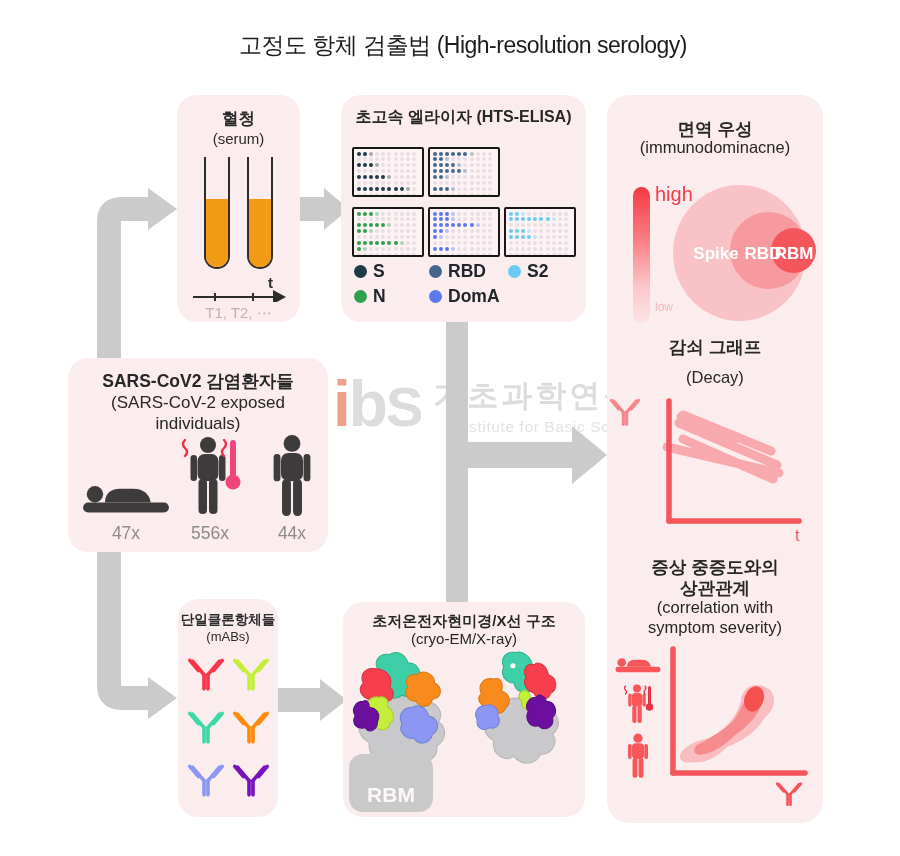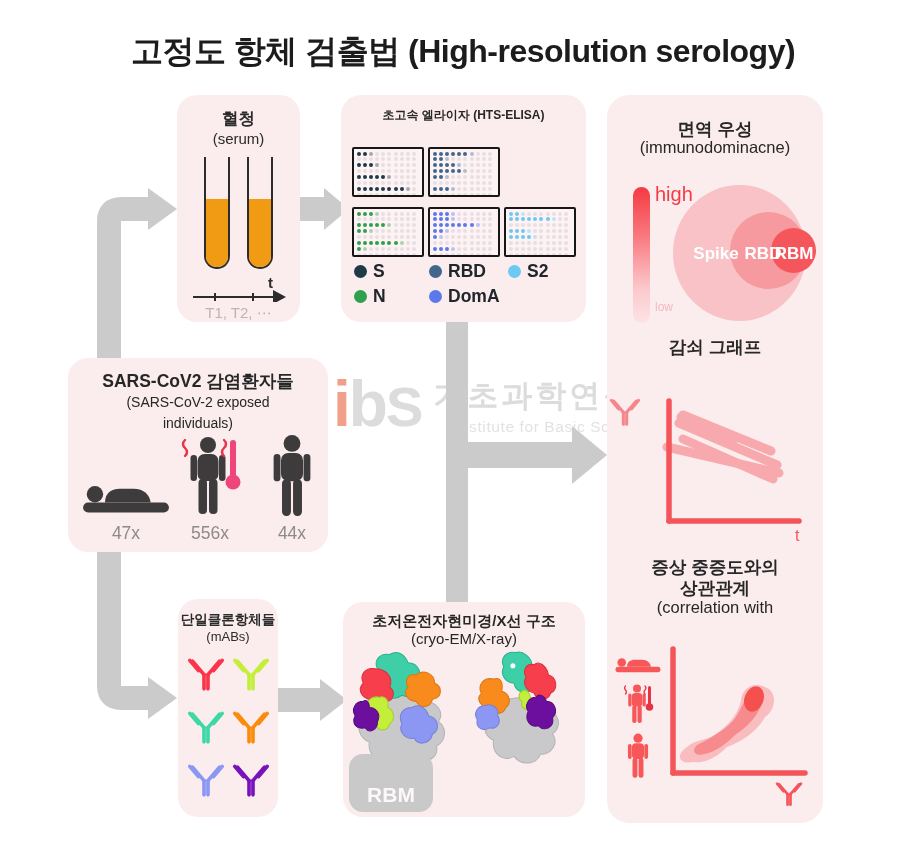--- a/index.html
+++ b/index.html
@@ -13,21 +13,21 @@
   .ctr { text-align: center; }
 
   
   .watermark { z-index: 0; }
   #connectors { position:absolute; inset:0; z-index: 1; }
   .panel { position: absolute; background: var(--panel-bg,#fbecee); border-radius: 20px; z-index: 2; }
   .fig-title { z-index: 3; }
 
   .fig-title {
     position: absolute; left: 26px; top: 30px; width: 874px; text-align: center;
-    font-size: 32px; font-weight: 700; color: #1c1c1c; letter-spacing: -0.5px;
+    font-size: 23px; font-weight: 400; color: #1c1c1c; letter-spacing: -0.5px;
   }
 
   
   .watermark { position: absolute; left: 333px; top: 372px; display: flex; align-items: center; gap: 12px; }
   .wm-logo { font-weight: 700; font-size: 64px; line-height: 64px; letter-spacing: -2px; color: var(--wm-gray,#dcdcdc); }
   .wm-i { color: var(--wm-salmon,#f0a089); font-style: normal; }
   .wm-s { font-size: 56px; }
   .wm-kr { font-size: 31px; font-weight: 700; letter-spacing: 3px; color: var(--wm-gray,#dcdcdc); }
   .wm-en { font-size: 15.5px; letter-spacing: 0.6px; color: #e2e2e2; margin-top: 1px; text-align:center; }
 
@@ -35,34 +35,34 @@
   #serum-panel { left:177px; top:95px; width:123px; height:227px; display:flex; flex-direction:column; align-items:center; padding-top:13px; }
   .p-title-kr { font-size: 16.5px; font-weight: 700; color:#2b2b2b; }
   .p-title-en { font-size: 15px; font-weight: 400; color:#2b2b2b; }
   .tubes { display:flex; gap:17px; margin-top:10px; }
   .tube { position:relative; width:26px; height:112px; border-left:2.5px solid #2c2c2c; border-right:2.5px solid #2c2c2c; border-bottom:2.5px solid #2c2c2c; border-radius:0 0 13px 13px; }
   .tube-fill { position:absolute; left:0; right:0; bottom:0; height:68px; background: var(--serum-fill,#f09b13); border-radius:0 0 10px 10px; }
   .serum-tn { margin-top:2px; font-size:15px; color:#bdb3b6; }
 
   
   #elisa-panel { left:341px; top:95px; width:245px; height:227px; }
-  #elisa-title { top:12px; left:0; width:100%; font-size:12px; font-weight:650; }
+  #elisa-title { top:12px; left:0; width:100%; font-size:16px; font-weight:650; }
   .plate { position:absolute; width:72px; height:50px; border:2.3px solid #171717; background: var(--plate-bg,#fdf3f4); border-radius:2px; padding:2.5px 3px; overflow:hidden; }
   .dotrow { display:flex; gap:2.1px; margin-bottom:1.9px; }
   .dot { width:4px; height:4px; border-radius:50%; background: var(--plate-dot,#e9dee1); flex:none; }
   #elisa-legend { position:absolute; left:13px; top:164px; display:grid; grid-template-columns:75px 79px 62px; grid-auto-rows:25px; }
   .leg-item { display:flex; align-items:center; gap:6px; }
   .leg-dot { width:13px; height:13px; border-radius:50%; flex:none; }
   .leg-label { font-size:17.5px; font-weight:600; color:#20262b; }
 
   
   #patients-panel { left:68px; top:358px; width:260px; height:194px; padding-top:13px; }
   #patients-panel .pt { width:100%; text-align:center; line-height:21px; }
   .pt-kr { font-size:17.5px; font-weight:700; }
-  .pt-en { font-size:14px; }
+  .pt-en { font-size:17px; }
   .pgroup { position:absolute; bottom:8px; height:112px; display:flex; flex-direction:column; justify-content:flex-end; align-items:center; }
   .pcount { font-size:17.5px; color: var(--count-gray,#8e8a8b); margin-top:5px; }
 
   
   #mabs-panel { left:178px; top:599px; width:100px; height:218px; display:flex; flex-direction:column; align-items:center; padding-top:12px; }
   #mabs-panel .p-title-kr { font-size:13.5px; }
   #mabs-panel .p-title-en { font-size:13px; }
   #mabs-grid { display:grid; grid-template-columns:38px 38px; gap:13px 7px; margin-top:9px; }
 
   
@@ -789,20 +789,21 @@
     <div class="abs" id="circle-group">
       <div class="abs" id="circle-spike"></div>
       <div class="abs" id="circle-rbd"></div>
       <div class="abs" id="circle-rbm"></div>
       <div class="circle-label" id="spike-label">Spike</div>
       <div class="circle-label" id="rbd-label">RBD</div>
       <div class="circle-label" id="rbm-label2">RBM</div>
     </div>
 
     <div class="abs ctr sec-t1" style="top:240px">감쇠 그래프</div>
+    <div class="abs ctr sec-t2" style="top:273px">(Decay)</div>
     <svg class="abs" style="left:18px; top:298px" width="186" height="152">
       <g id="decay-lines" stroke="var(--decay-line,#f7999e)" stroke-width="9" stroke-linecap="round" opacity="0.8">
           <line x1="58" y1="22" x2="146" y2="58"></line>
           <line x1="54" y1="30" x2="152" y2="72"></line>
           <line x1="58" y1="46" x2="148" y2="86"></line>
           <line x1="42" y1="54" x2="154" y2="80"></line>
           <line x1="56" y1="24" x2="108" y2="48"></line>
         </g>
       <g stroke="var(--accent-red,#f4555a)" stroke-width="5.5" stroke-linecap="round" fill="none">
         <path d="M44,8 V128"></path>
@@ -810,20 +811,21 @@
       </g>
       <text x="170" y="148" font-size="16" fill="var(--accent-red,#f4555a)">t</text>
     </svg>
     <svg class="abs" style="left:2px; top:300px; color:var(--decay-ab,#f5868c)" width="32" height="32" viewBox="0 0 48 48">
         <use href="#sym-ab"></use>
       </svg>
 
     <div class="abs ctr sec-t1" style="top:460px">증상 중증도와의</div>
     <div class="abs ctr sec-t1" style="top:481px">상관관계</div>
     <div class="abs ctr sec-t2" style="top:503px">(correlation with</div>
+    <div class="abs ctr sec-t2" style="top:523px">symptom severity)</div>
 
     <div class="abs" id="corr-icons">
       <svg width="46" height="22" viewBox="0 0 96 46" style="color:var(--corr-icon,#f8575a)">
           <use href="#sym-bed" fill="currentColor"></use>
         </svg>
       <svg width="32" height="46" viewBox="0 0 64 84" style="color:var(--corr-icon,#f8575a); --thermo:#e83347; --squig:#e83347">
           <use href="#sym-fever"></use>
         </svg>
       <svg width="24" height="46" viewBox="0 0 40 80" style="color:var(--corr-icon,#f8575a)">
           <use href="#sym-person" fill="currentColor"></use>

